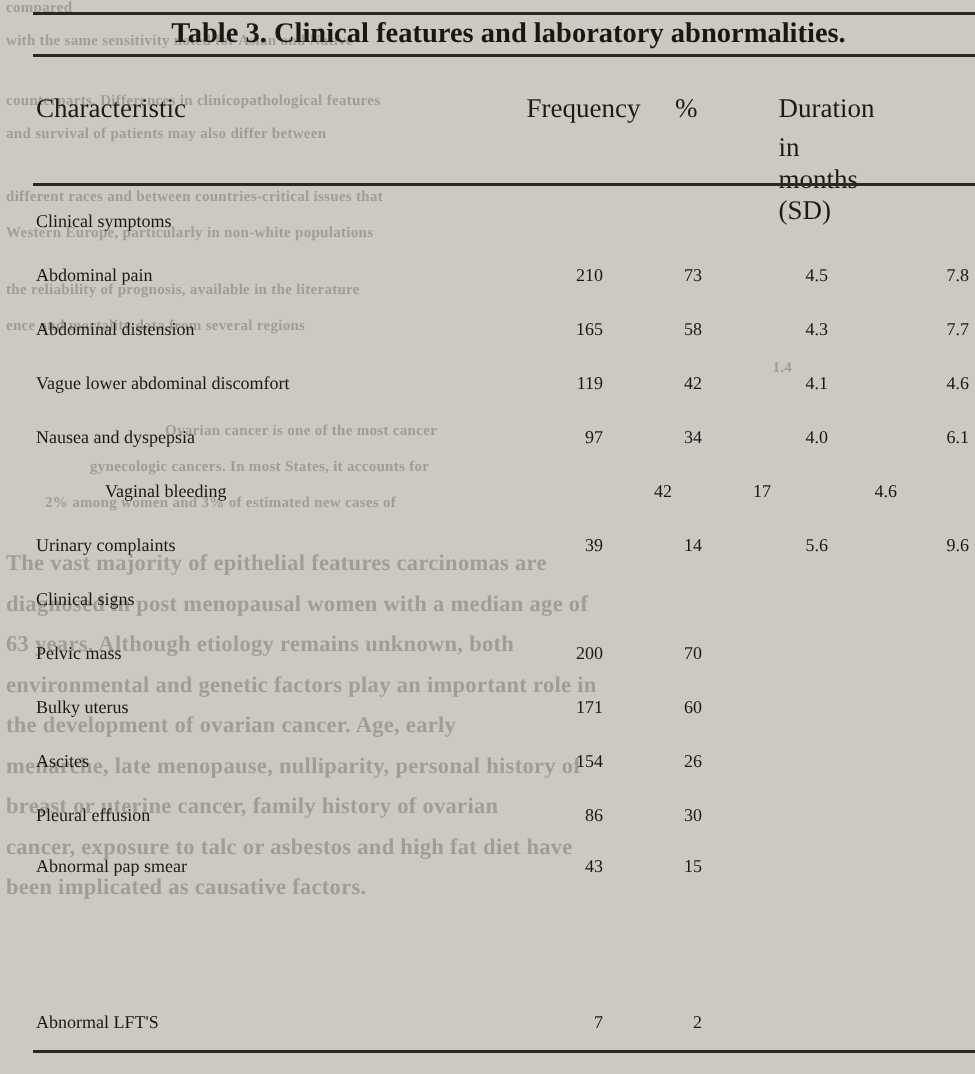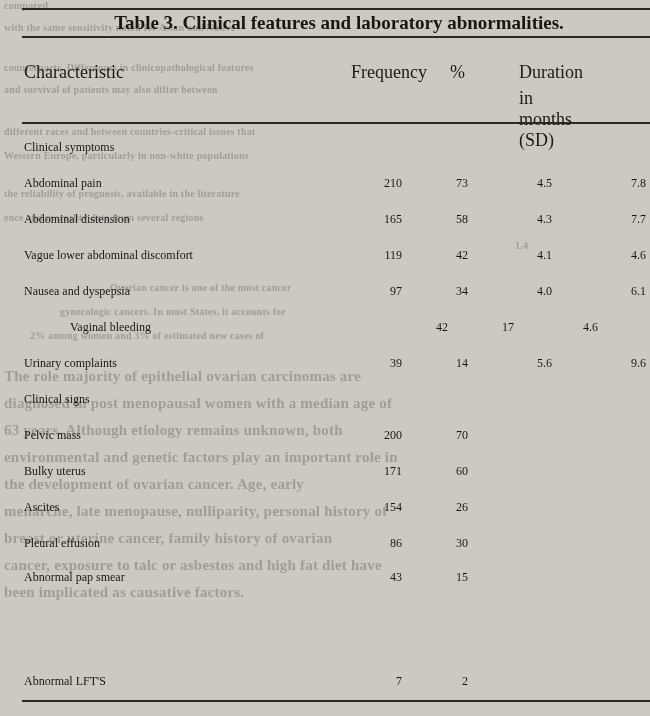--- a/index.html
+++ b/index.html
@@ -122,21 +122,21 @@
     <div class="ghost" style="left:4px;  top:62px;">counterparts. Differences in clinicopathological features</div>
     <div class="ghost" style="left:4px;  top:84px;">and survival of patients may also differ between</div>
     <div class="ghost" style="left:4px;  top:126px;">different races and between countries-critical issues that</div>
     <div class="ghost" style="left:4px;  top:150px;">Western Europe, particularly in non-white populations</div>
     <div class="ghost" style="left:4px;  top:188px;">the reliability of prognosis, available in the literature</div>
     <div class="ghost" style="left:4px;  top:212px;text-align:right;">ence and mortality data from several regions</div>
     <div class="ghost" style="left:515px;top:240px;">1.4</div>
     <div class="ghost" style="left:110px;top:282px;">Ovarian cancer is one of the most cancer</div>
     <div class="ghost" style="left:60px; top:306px;">gynecologic cancers. In most States, it accounts for</div>
     <div class="ghost" style="left:30px; top:330px;">2% among women and 3% of estimated new cases of</div>
-    <div class="ghost right" style="left:4px; top:368px;">The role majority of epithelial ovarian carcinomas are</div>
+    <div class="ghost right" style="left:4px; top:368px;">The vast majority of epithelial features carcinomas are</div>
     <div class="ghost right" style="left:4px; top:395px;">diagnosed in post menopausal women with a median age of</div>
     <div class="ghost right" style="left:4px; top:422px;">63 years. Although etiology remains unknown, both</div>
     <div class="ghost right" style="left:4px; top:449px;">environmental and genetic factors play an important role in</div>
     <div class="ghost right" style="left:4px; top:476px;">the development of ovarian cancer. Age, early</div>
     <div class="ghost right" style="left:4px; top:503px;">menarche, late menopause, nulliparity, personal history of</div>
     <div class="ghost right" style="left:4px; top:530px;">breast or uterine cancer, family history of ovarian</div>
     <div class="ghost right" style="left:4px; top:557px;">cancer, exposure to talc or asbestos and high fat diet have</div>
     <div class="ghost right" style="left:4px; top:584px;">been implicated as causative factors.</div>
   </div>
 

